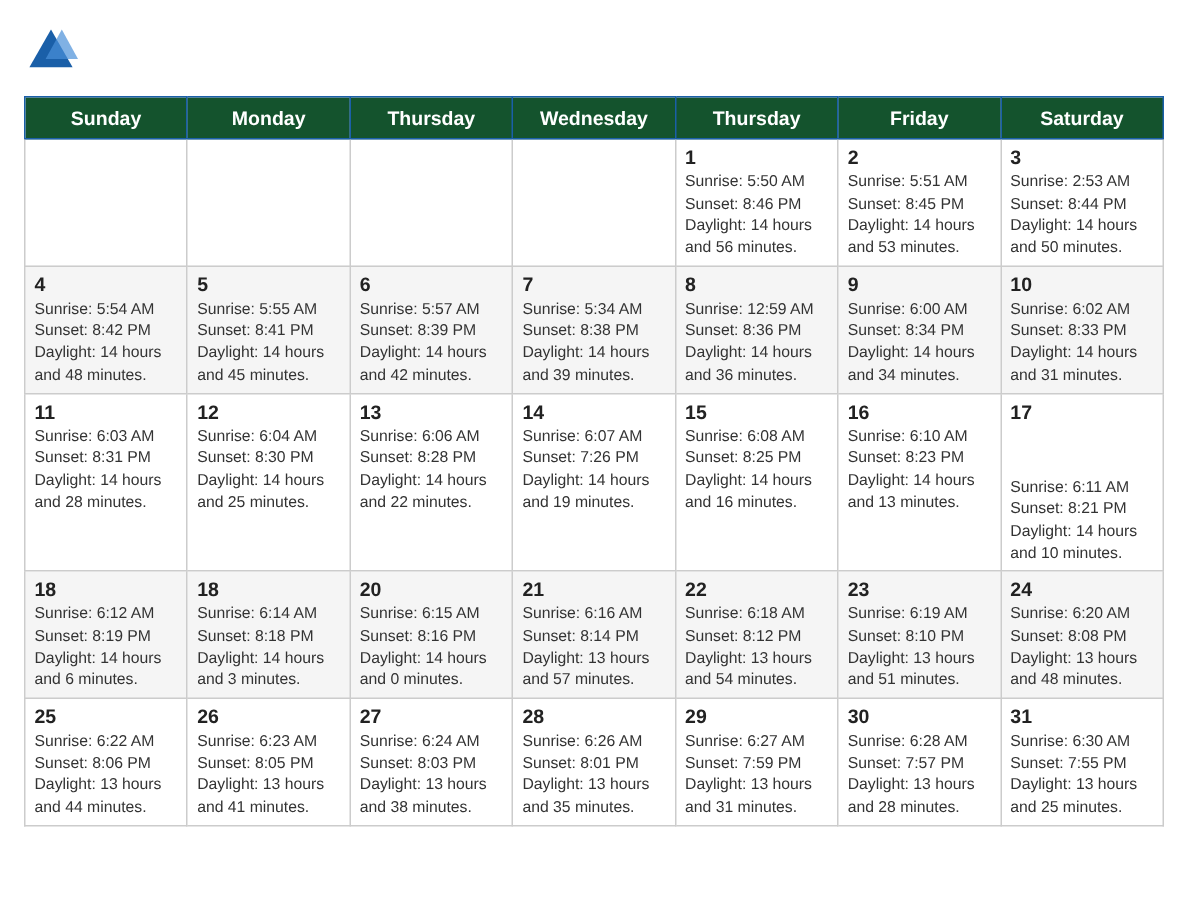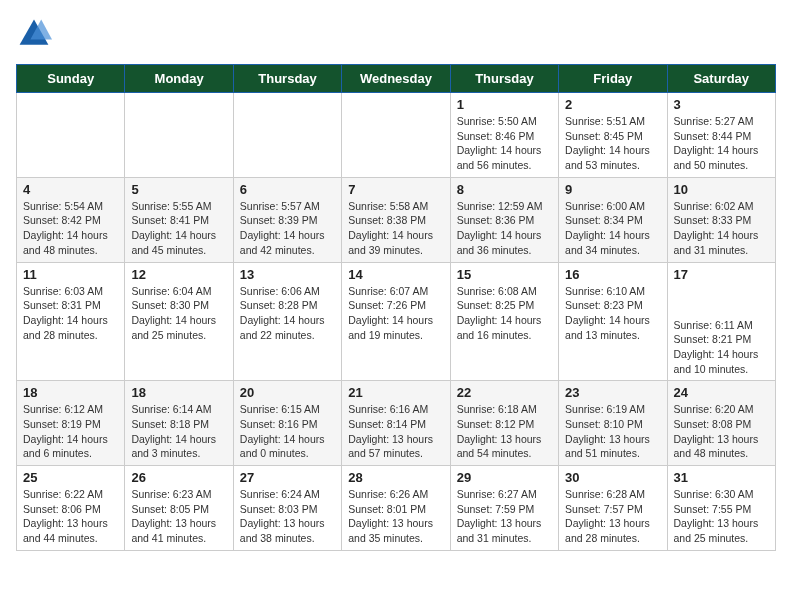--- a/index.html
+++ b/index.html
@@ -138,21 +138,21 @@
 Daylight: 14 hours and 56 minutes.</div>
         </td>
         <td>
           <span class="day-num">2</span>
           <div class="day-info" style="white-space: pre-line;">Sunrise: 5:51 AM
 Sunset: 8:45 PM
 Daylight: 14 hours and 53 minutes.</div>
         </td>
         <td>
           <span class="day-num">3</span>
-          <div class="day-info" style="white-space: pre-line;">Sunrise: 5:27 AM
+          <div class="day-info" style="white-space: pre-line;">Sunrise: 2:53 AM
 Sunset: 8:44 PM
 Daylight: 14 hours and 50 minutes.</div>
         </td>
       </tr>
       <tr>
         <td>
           <span class="day-num">4</span>
           <div class="day-info" style="white-space: pre-line;">Sunrise: 5:54 AM
 Sunset: 8:42 PM
 Daylight: 14 hours and 48 minutes.</div>
@@ -164,21 +164,21 @@
 Daylight: 14 hours and 45 minutes.</div>
         </td>
         <td>
           <span class="day-num">6</span>
           <div class="day-info" style="white-space: pre-line;">Sunrise: 5:57 AM
 Sunset: 8:39 PM
 Daylight: 14 hours and 42 minutes.</div>
         </td>
         <td>
           <span class="day-num">7</span>
-          <div class="day-info" style="white-space: pre-line;">Sunrise: 5:58 AM
+          <div class="day-info" style="white-space: pre-line;">Sunrise: 5:34 AM
 Sunset: 8:38 PM
 Daylight: 14 hours and 39 minutes.</div>
         </td>
         <td>
           <span class="day-num">8</span>
           <div class="day-info" style="white-space: pre-line;">Sunrise: 12:59 AM
 Sunset: 8:36 PM
 Daylight: 14 hours and 36 minutes.</div>
         </td>
         <td>

